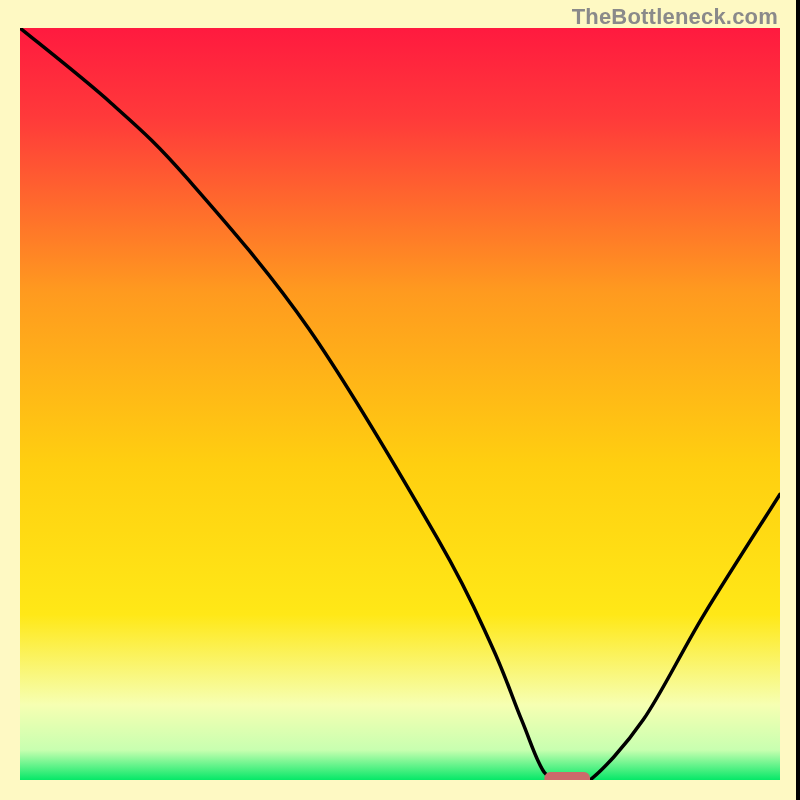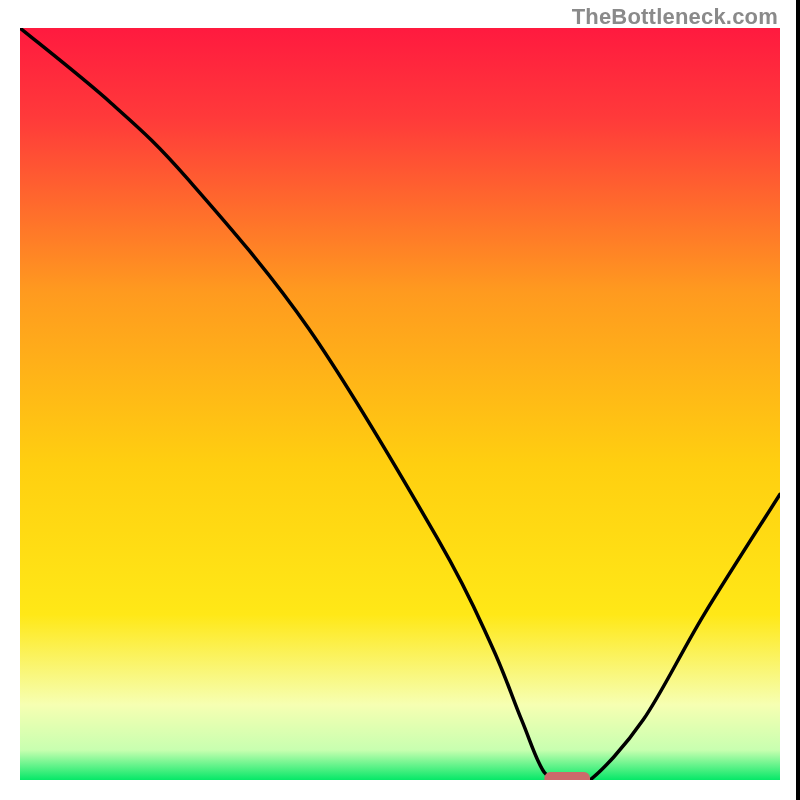--- a/index.html
+++ b/index.html
@@ -7,21 +7,21 @@
     padding: 0;
     width: 800px;
     height: 800px;
     background: #000;
     overflow: hidden;
   }
   .frame {
     position: relative;
     width: 796px;
     height: 800px;
-    background: #ffffff;
+    background: #fef9c3;
   }
   .watermark {
     position: absolute;
     top: 4px;
     right: 18px;
     font-family: Arial, Helvetica, sans-serif;
     font-size: 22px;
     font-weight: 600;
     color: #8a8a8a;
     letter-spacing: 0.2px;

